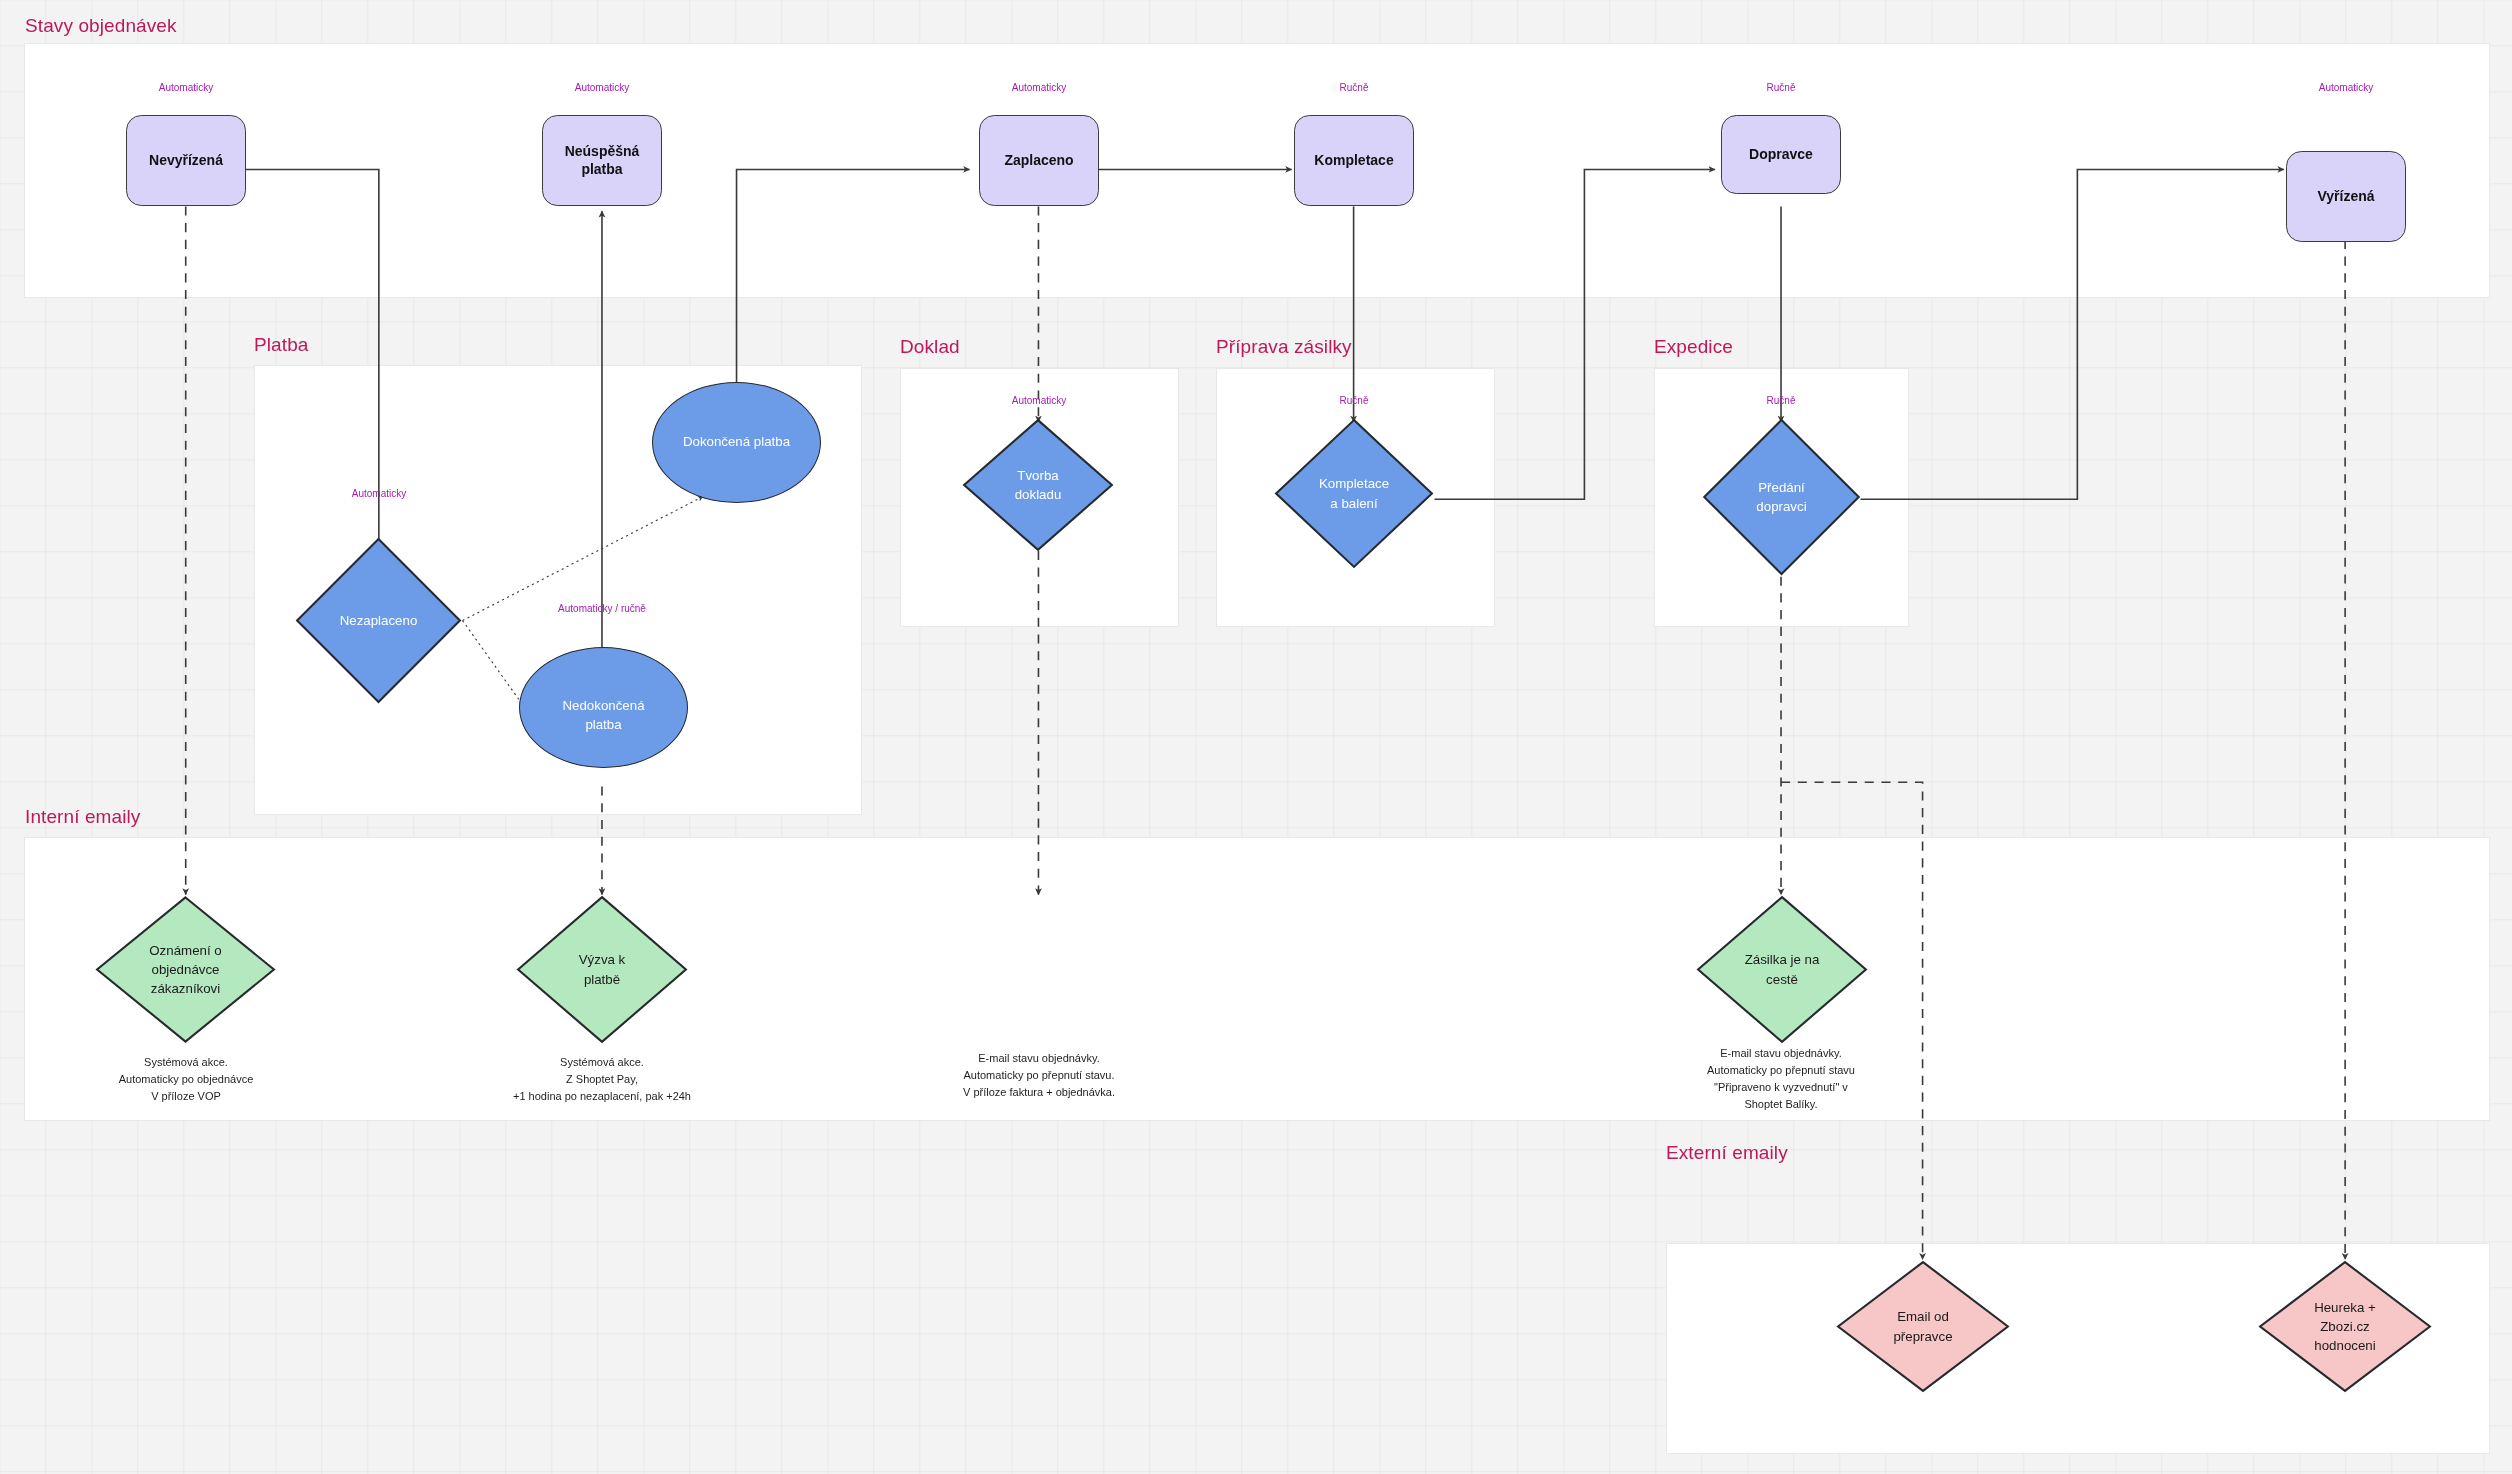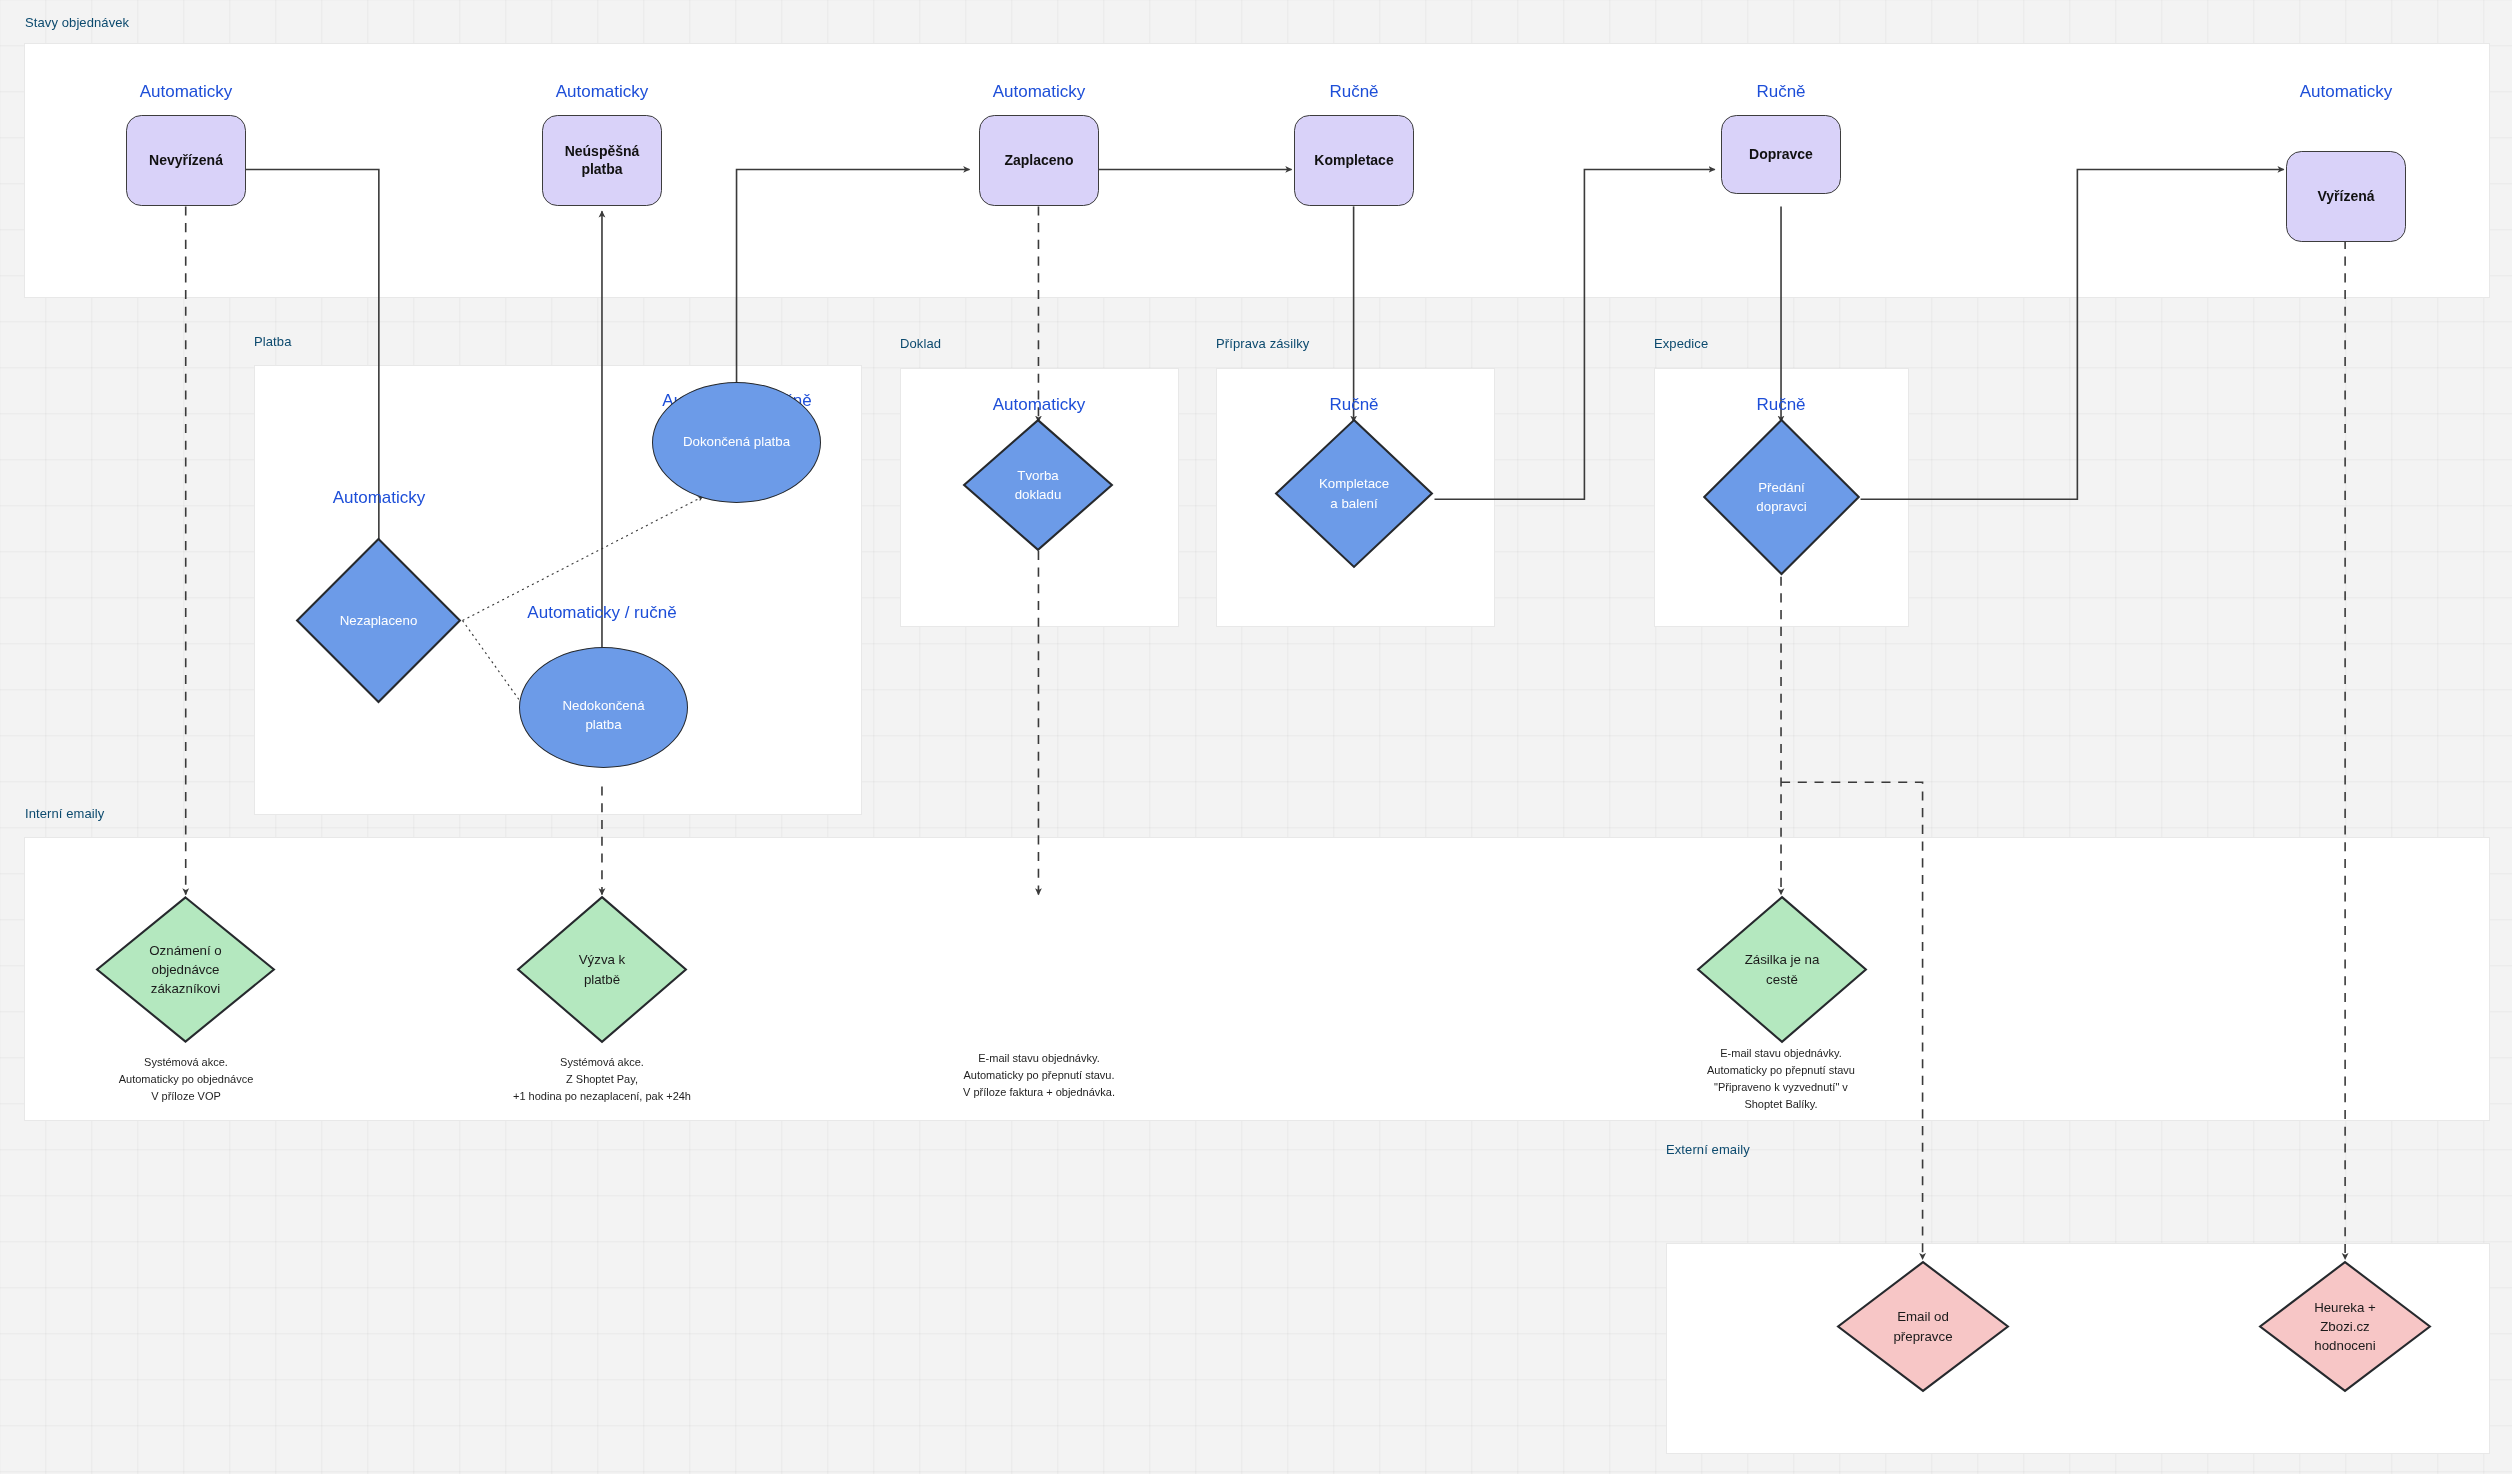--- a/index.html
+++ b/index.html
@@ -18,22 +18,22 @@
   }
   #canvas { position:absolute; left:0; top:0; width:2512px; height:1474px; }
 
   .swim {
     position:absolute;
     background:#ffffff;
     border:0.7px solid #e8e8e8;
   }
   .swim-title {
     position:absolute;
-    color:#0c4a6e;
-    font-size:13px;
+    color:#be185d;
+    font-size:19px;
     font-weight:400;
     white-space:nowrap;
     letter-spacing:0.1px;
   }
 
   svg.edges { position:absolute; left:0; top:0; width:2512px; height:1474px; pointer-events:none; overflow:visible;}
 
   .node { position:absolute; display:flex; align-items:center; justify-content:center; text-align:center; }
 
   .state-box {
@@ -60,22 +60,22 @@
     position:absolute;
     background:#6c9be8;
     border:1.4px solid #26292d;
     border-radius:50%;
     display:flex; align-items:center; justify-content:center;
     color:#ffffff; font-size:13.3px; text-align:center; line-height:1.4;
   }
 
   .edge-label {
     position:absolute;
-    font-size:17px;
-    color:#1d4ed8;
+    font-size:10px;
+    color:#a21caf;
     white-space:nowrap;
     transform:translateX(-50%);
   }
   .caption {
     position:absolute;
     font-size:11px;
     color:#1f1f1f;
     text-align:center;
     line-height:1.55;
     transform:translateX(-50%);

